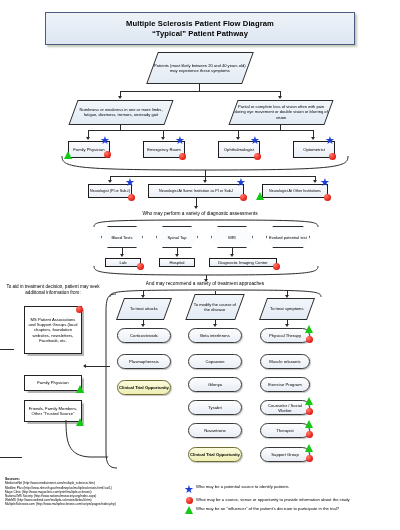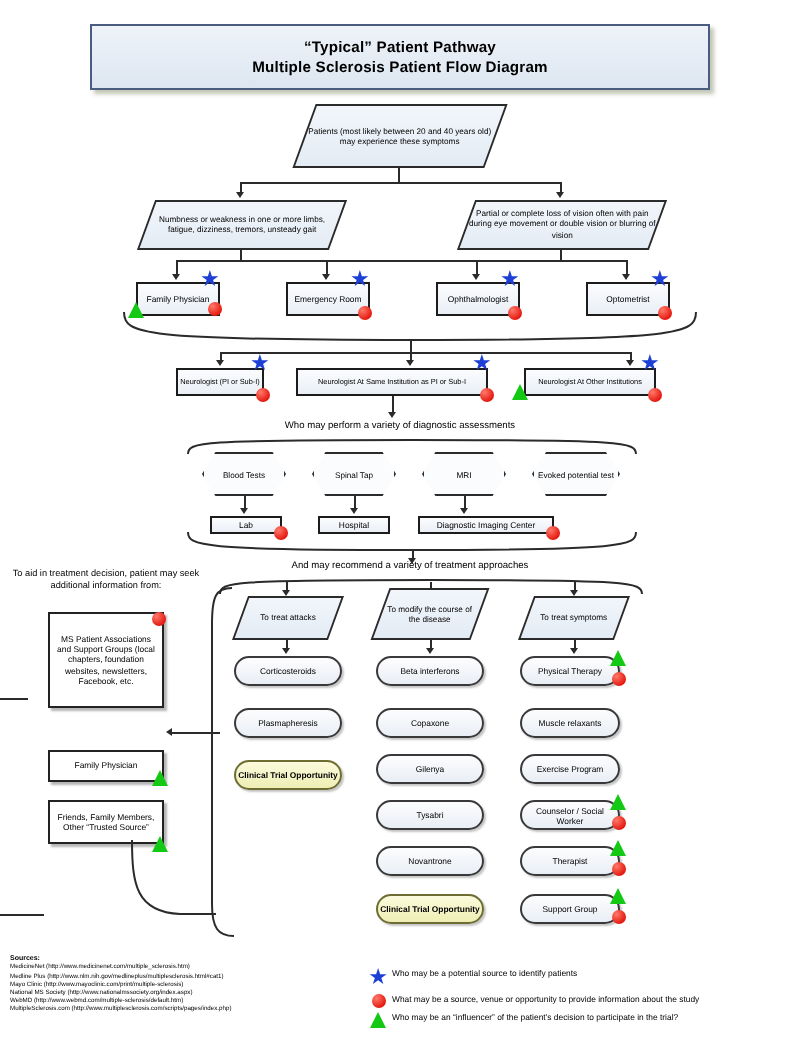--- a/index.html
+++ b/index.html
@@ -70,22 +70,22 @@
   .lg-row{display:flex;align-items:flex-start;margin-bottom:2px;}
   .lg-ic{width:14px;flex:0 0 14px;display:flex;justify-content:center;align-items:flex-start;}
   .lg-tx{font-size:4.2px;line-height:5.2px;}
 </style>
 </head>
 <body>
 
 <div id="stage">
 
   <div id="title-banner" class="abs">
+    <div>Multiple Sclerosis Patient Flow Diagram</div>
     <div>“Typical” Patient Pathway</div>
-    <div>Multiple Sclerosis Patient Flow Diagram</div>
   </div>
 
   <div class="abs para" style="left:152px;top:52px;width:96px;height:32px;">
     <span>Patients (most likely between 20 and 40 years old) may experience these symptoms</span>
   </div>
 
   <div class="abs ln vl" style="left:199px;top:84px;height:7px;"></div>
   <div class="abs ln hl" style="left:120px;top:91px;width:160px;"></div>
   <div class="abs ln vl" style="left:120px;top:91px;height:5px;"></div>
   <div class="abs ln vl" style="left:280px;top:91px;height:5px;"></div>

